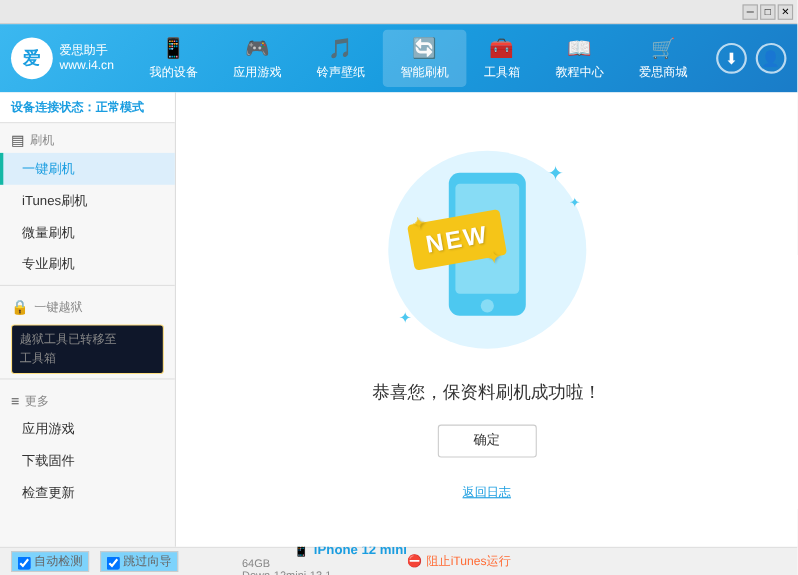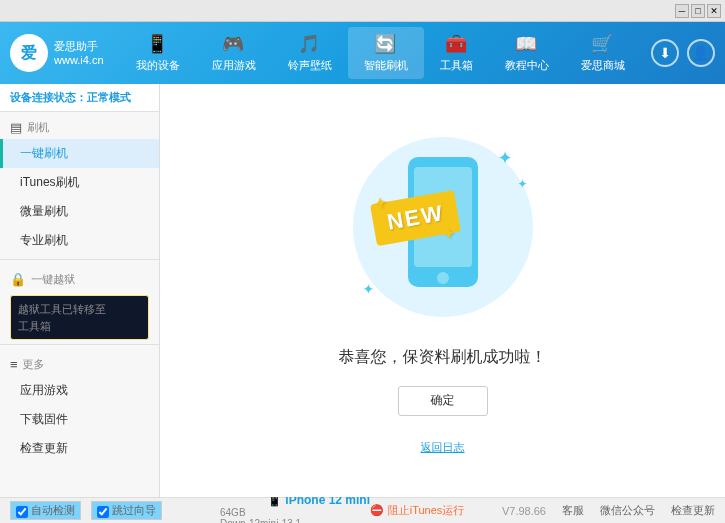--- a/index.html
+++ b/index.html
@@ -515,19 +515,13 @@
     <div class="device-name">
       <span style="color:#1a9de0;">📱</span> <span>iPhone 12 mini</span>
     </div>
     <div class="device-detail">64GB</div>
     <div class="device-detail">Down-12mini-13,1</div>
   </div>
   <div class="bottom-status">
     <span>⛔</span>
     <span>阻止iTunes运行</span>
   </div>
-  <div class="bottom-right">
-    <span class="bottom-version">V7.98.66</span>
-    <span class="bottom-right-link">客服</span>
-    <span class="bottom-right-link">微信公众号</span>
-    <span class="bottom-right-link">检查更新</span>
-  </div>
 </div>
 
 </body></html>

